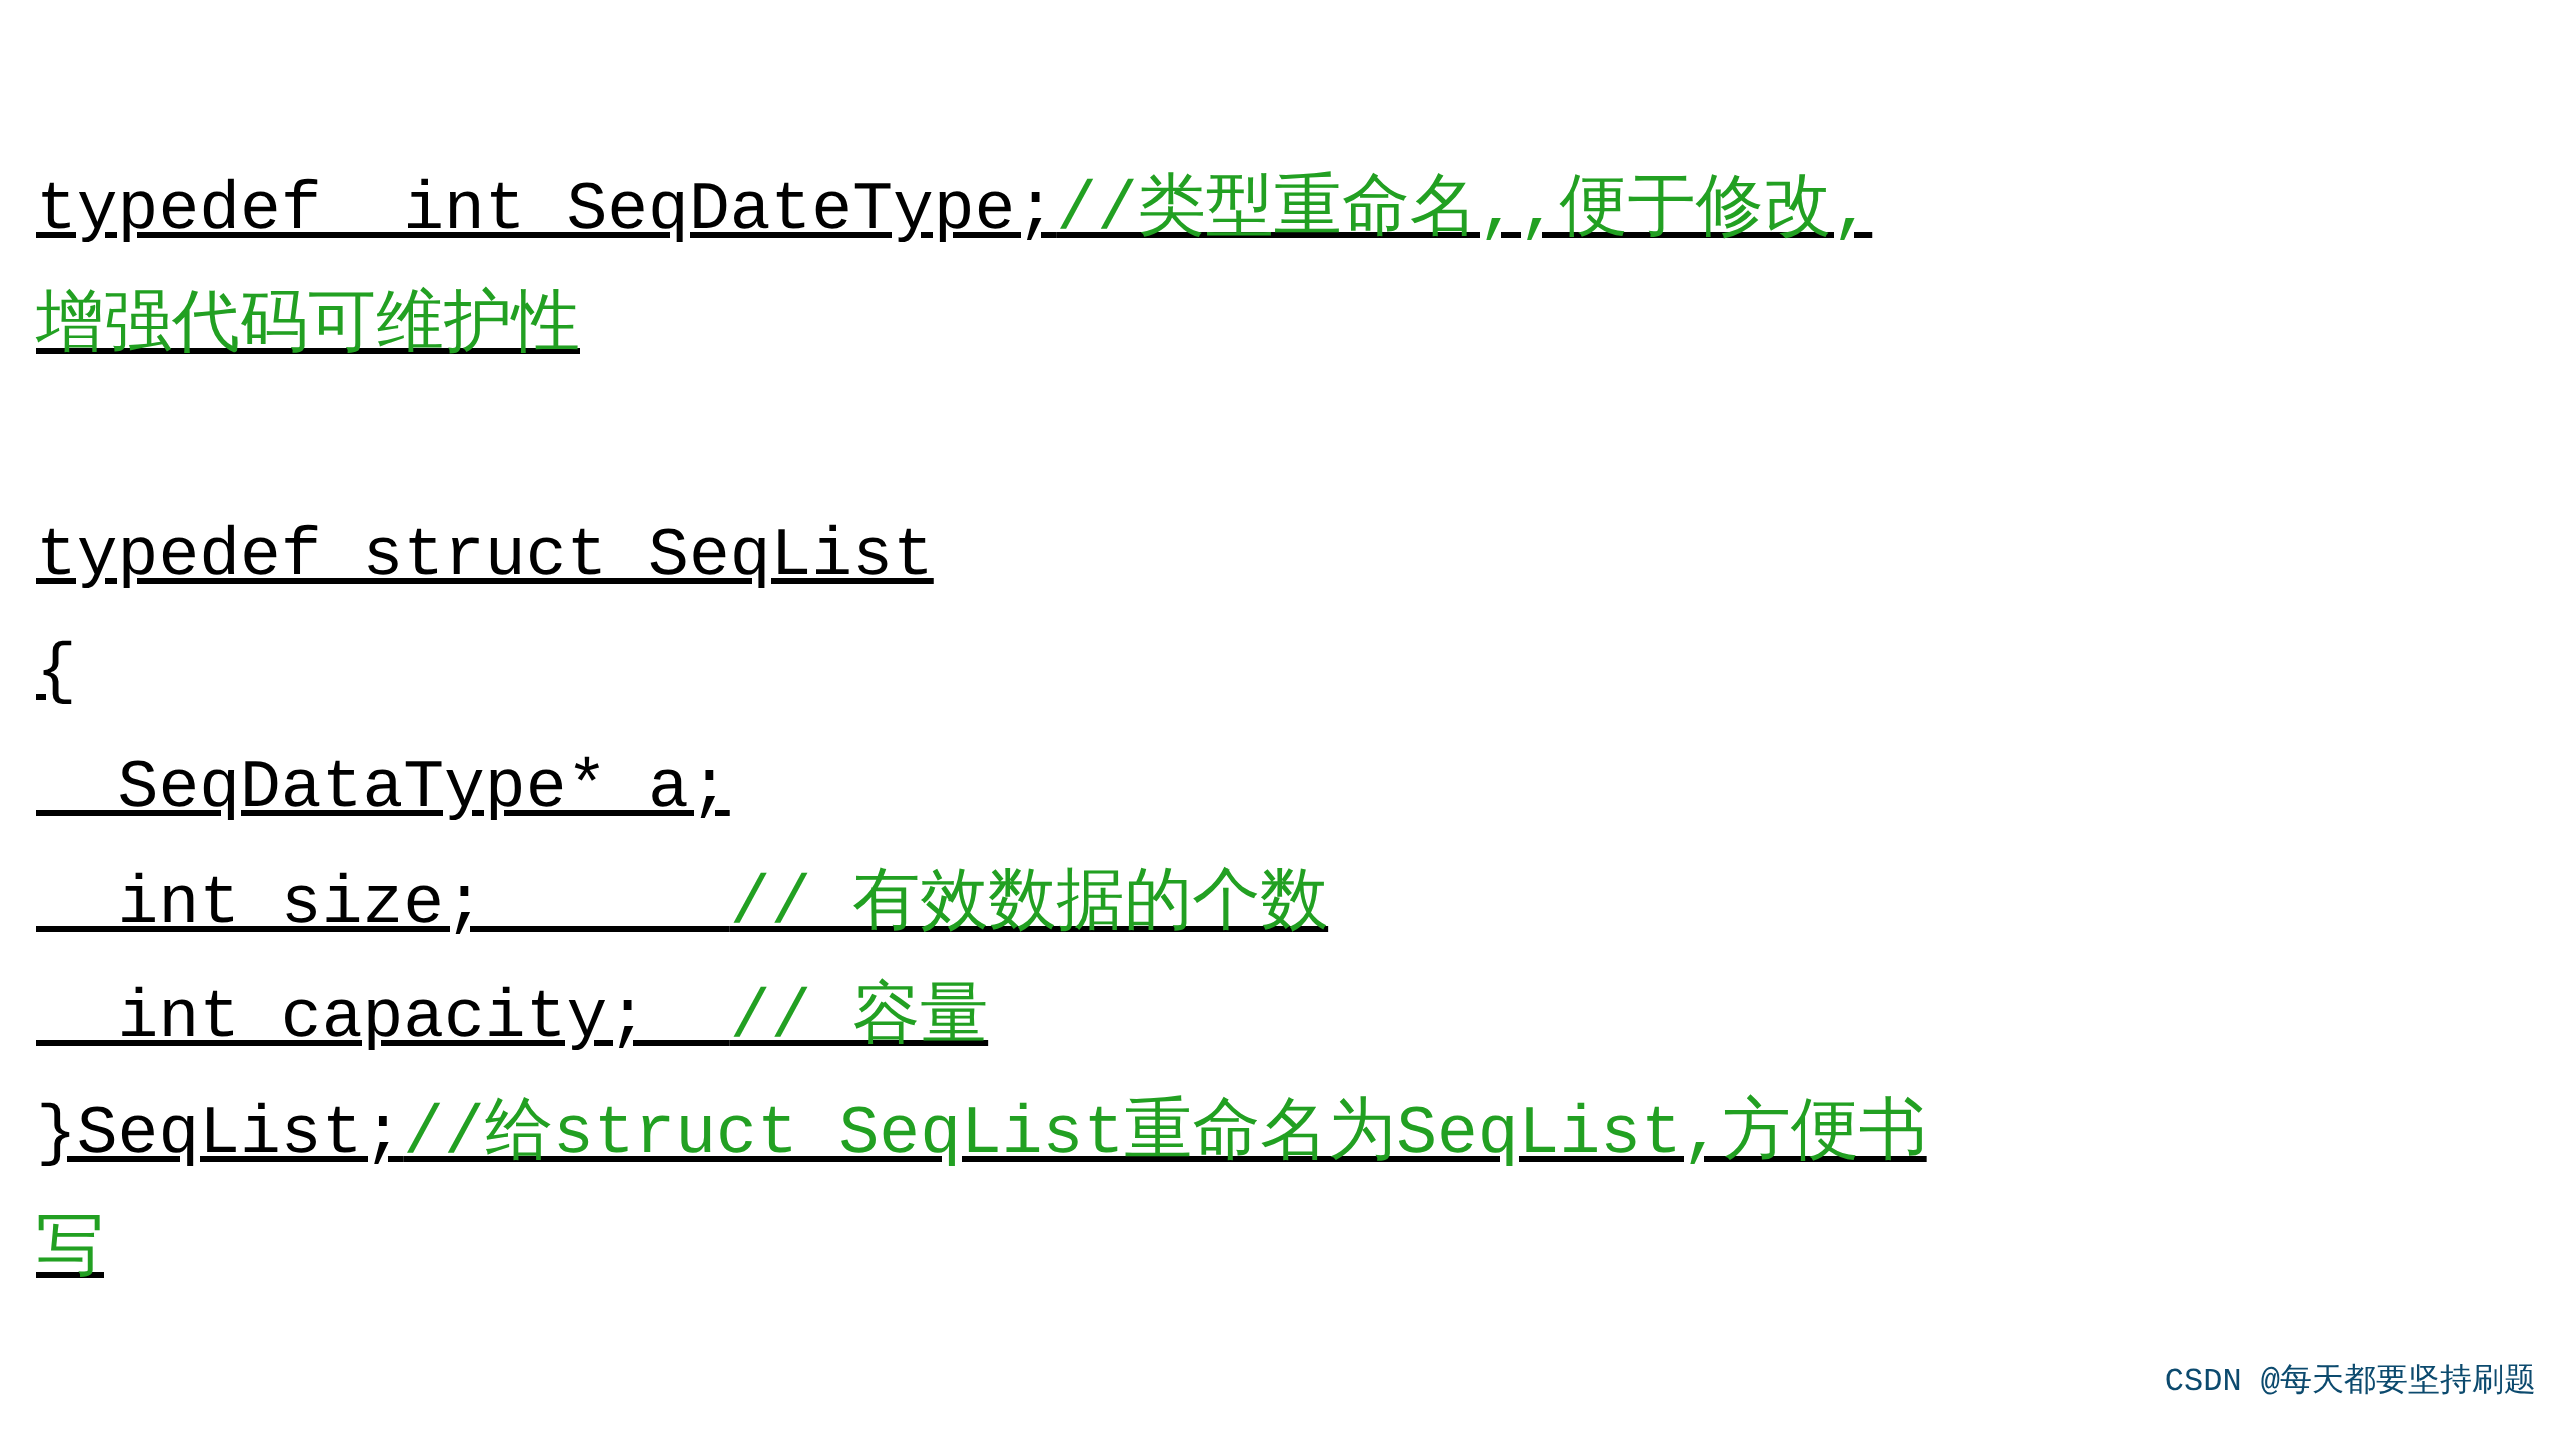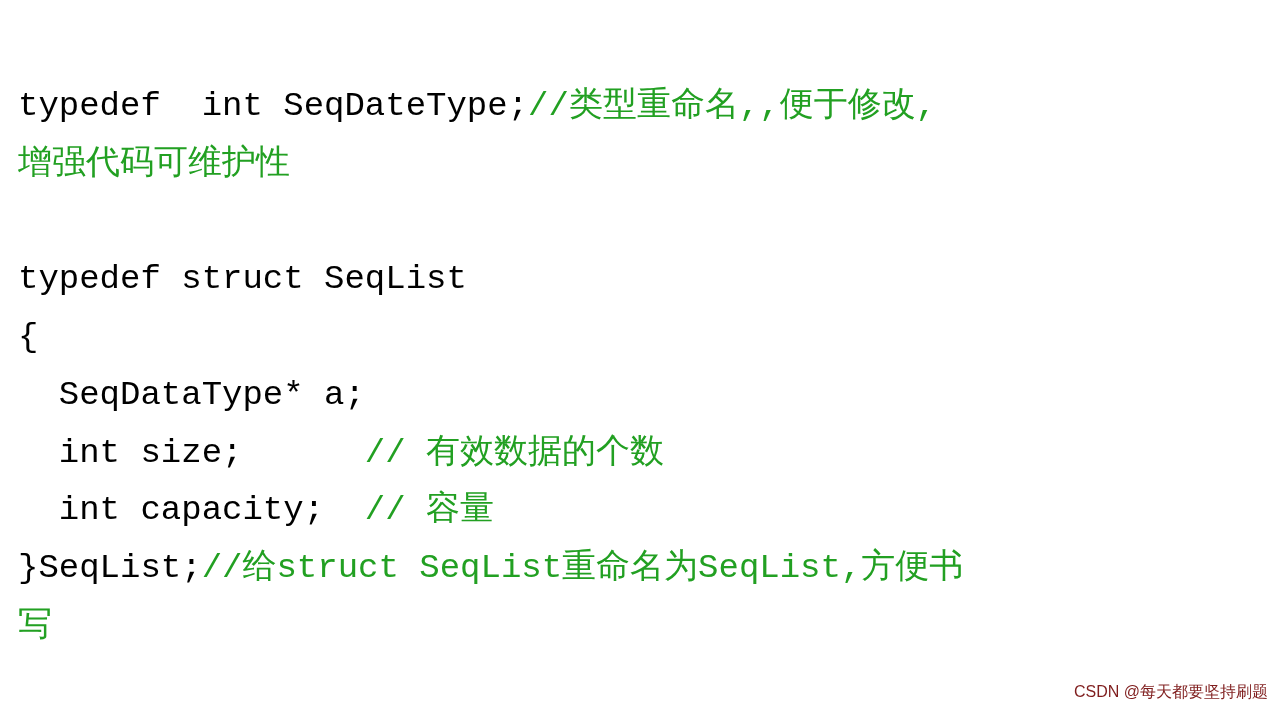--- a/index.html
+++ b/index.html
@@ -13,34 +13,35 @@
       background: #ffffff;
       font-family: "SimSun", "宋体", "Courier New", monospace;
       font-size: 34px;
       line-height: 1.7;
       padding: 20px 18px;
       position: relative;
     }
     .code-block {
       white-space: pre;
       font-family: "SimSun", "宋体", "Courier New", monospace;
+      text-decoration: underline;
     }
     .code-text {
       color: #000000;
     }
     .comment {
       color: #22a022;
     }
     .watermark {
       position: absolute;
       bottom: 12px;
       right: 18px;
       font-size: 16px;
-      color: #7f1d1d;
-      font-family: Liberation Sans, sans-serif;
+      color: #0c4a6e;
+      font-family: Liberation Mono, monospace;
     }
   </style>
 </head>
 <body>
 
 <div class="code-block">
 <span class="code-text">typedef  int SeqDateType;</span><span class="comment">//类型重命名,,便于修改,</span>
 <span class="comment">增强代码可维护性</span>
 <span></span>
 <span class="code-text">typedef struct SeqList</span>

